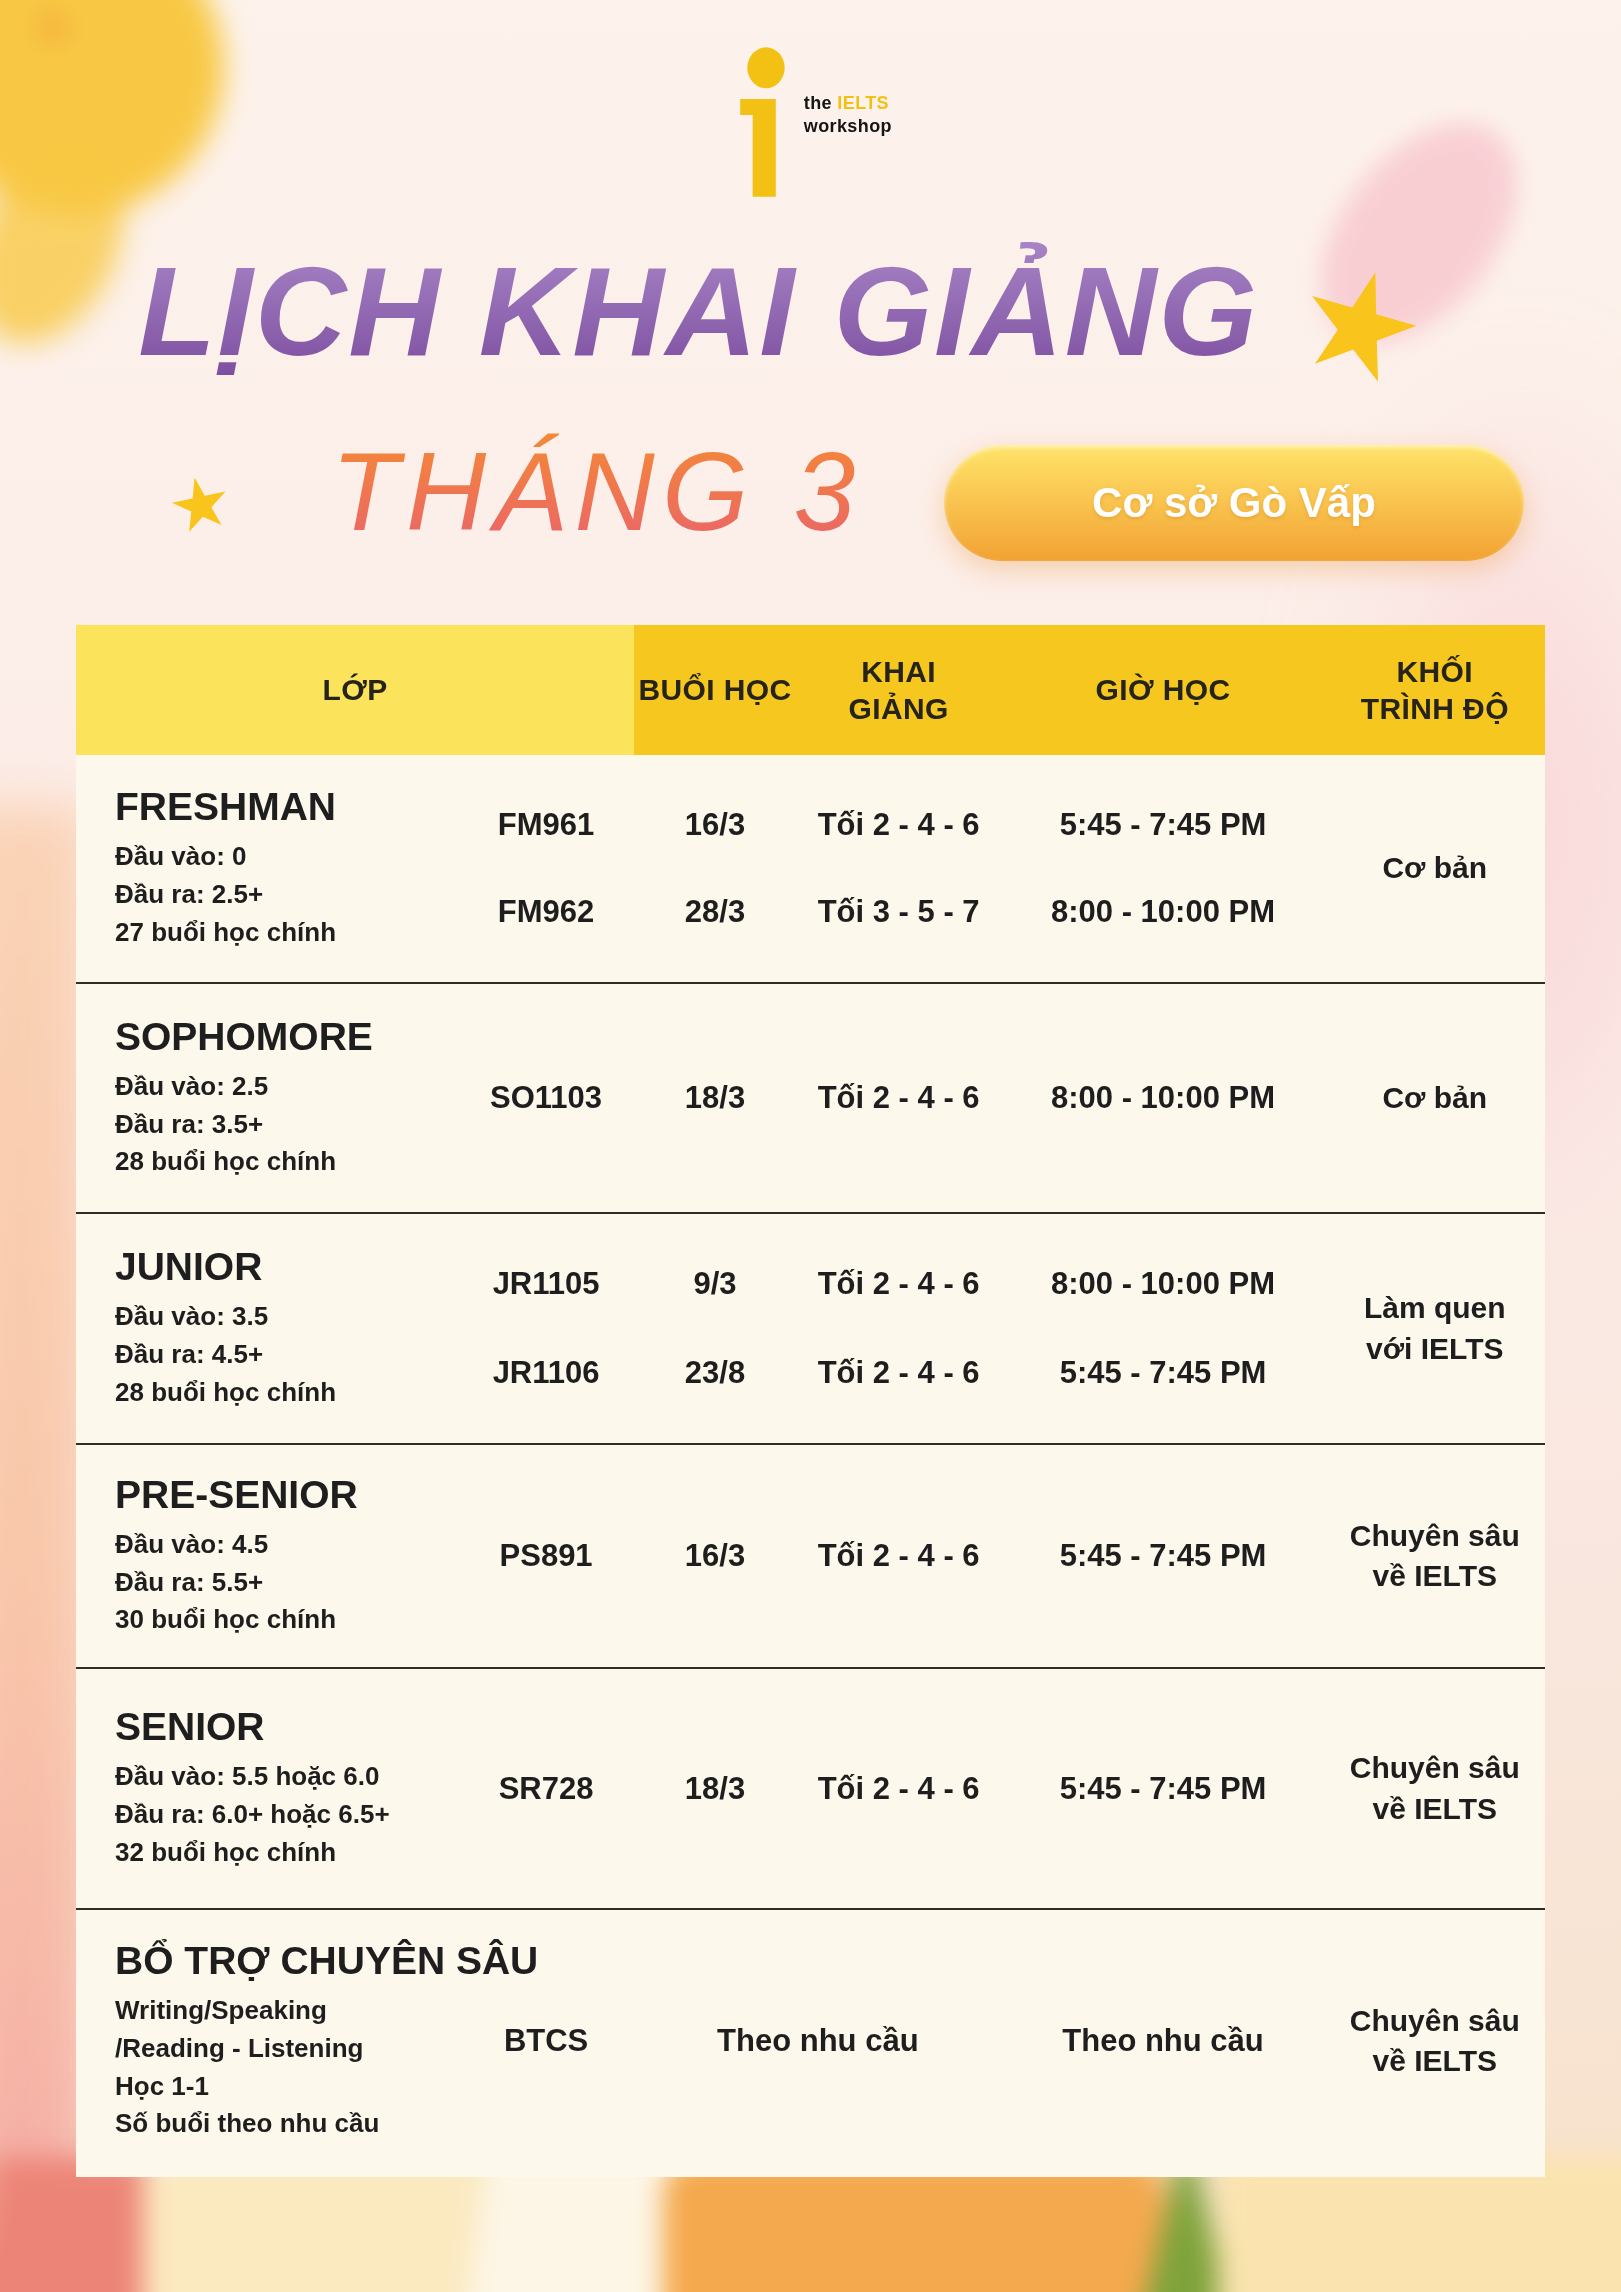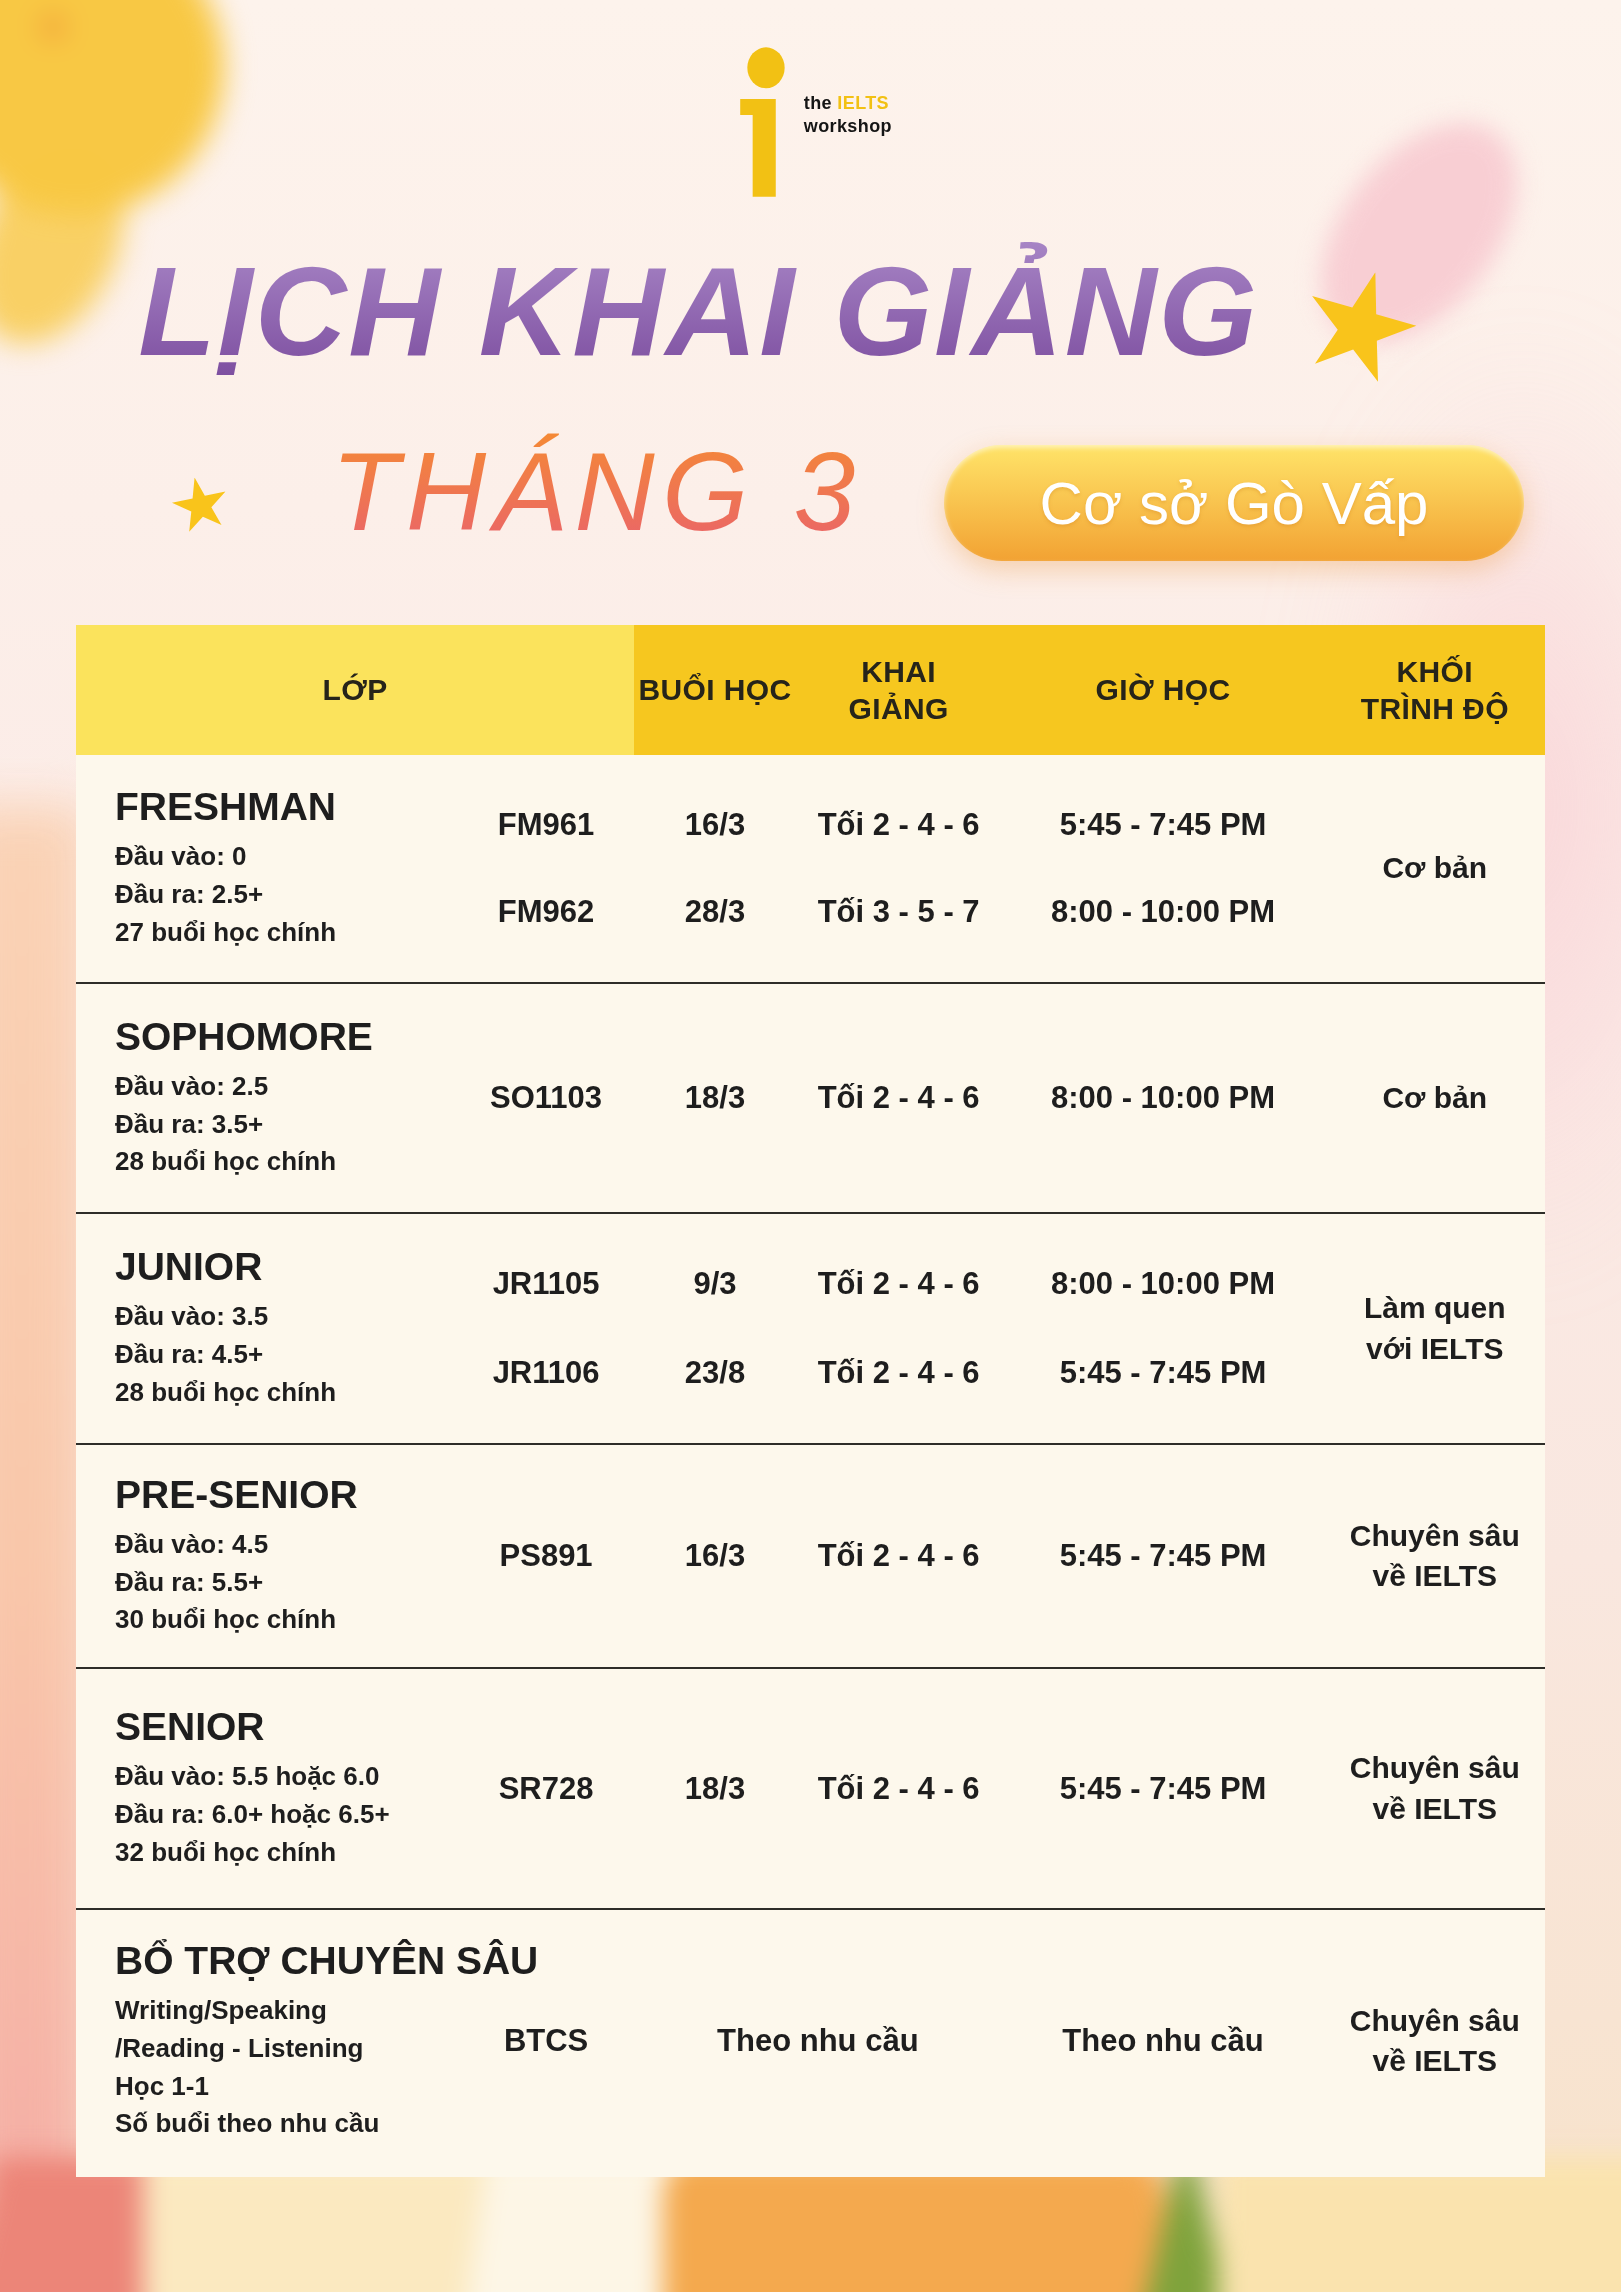--- a/index.html
+++ b/index.html
@@ -46,21 +46,21 @@
     -webkit-background-clip:text;background-clip:text;color:transparent;margin-left:28px;}
   .star{position:absolute;background:var(--star_yellow);
     clip-path:polygon(50% 0%,61% 35%,98% 35%,68% 57%,79% 91%,50% 70%,21% 91%,32% 57%,2% 35%,39% 35%);}
   .star-right{left:1303px;top:270px;width:113px;height:115px;transform:rotate(16deg);}
   .star-left{left:172px;top:477px;width:57px;height:57px;transform:rotate(-12deg);}
 
   .badge{position:absolute;left:944px;top:445px;width:580px;height:116px;border-radius:58px;
     background:linear-gradient(180deg,var(--badge_gradient_top) 0%,var(--badge_gradient_bottom) 100%);
     box-shadow:0 9px 27px rgba(235,150,60,.35), inset 0 2.7px 5.4px rgba(255,255,255,.55);
     display:flex;align-items:center;justify-content:center;}
-  .badge span{color:var(--badge_text);font-size:60px;font-weight:normal;text-shadow:0 1.8px 3.6px rgba(210,130,30,.35);}
+  .badge span{color:var(--badge_text);font-size:42px;font-weight:bold;text-shadow:0 1.8px 3.6px rgba(210,130,30,.35);}
 
   
   .card{position:absolute;left:76px;top:625px;width:1469px;height:1552px;background:var(--card_bg);}
   .grid6{display:grid;grid-template-columns:26% 12% 11% 14% 22% 15%;}
   .thead{height:130px;background:linear-gradient(90deg,var(--header_yellow_light) 0 38%,var(--header_yellow_dark) 38% 100%);}
   .th{display:flex;align-items:center;justify-content:center;text-align:center;
     font-weight:bold;font-size:30px;line-height:1.25;color:var(--header_text);letter-spacing:0.4px;}
   .th-lop{grid-column:1/3;}
   .th-khai span{display:block;width:118px;}
   .th-khoi span{display:block;width:172px;}

